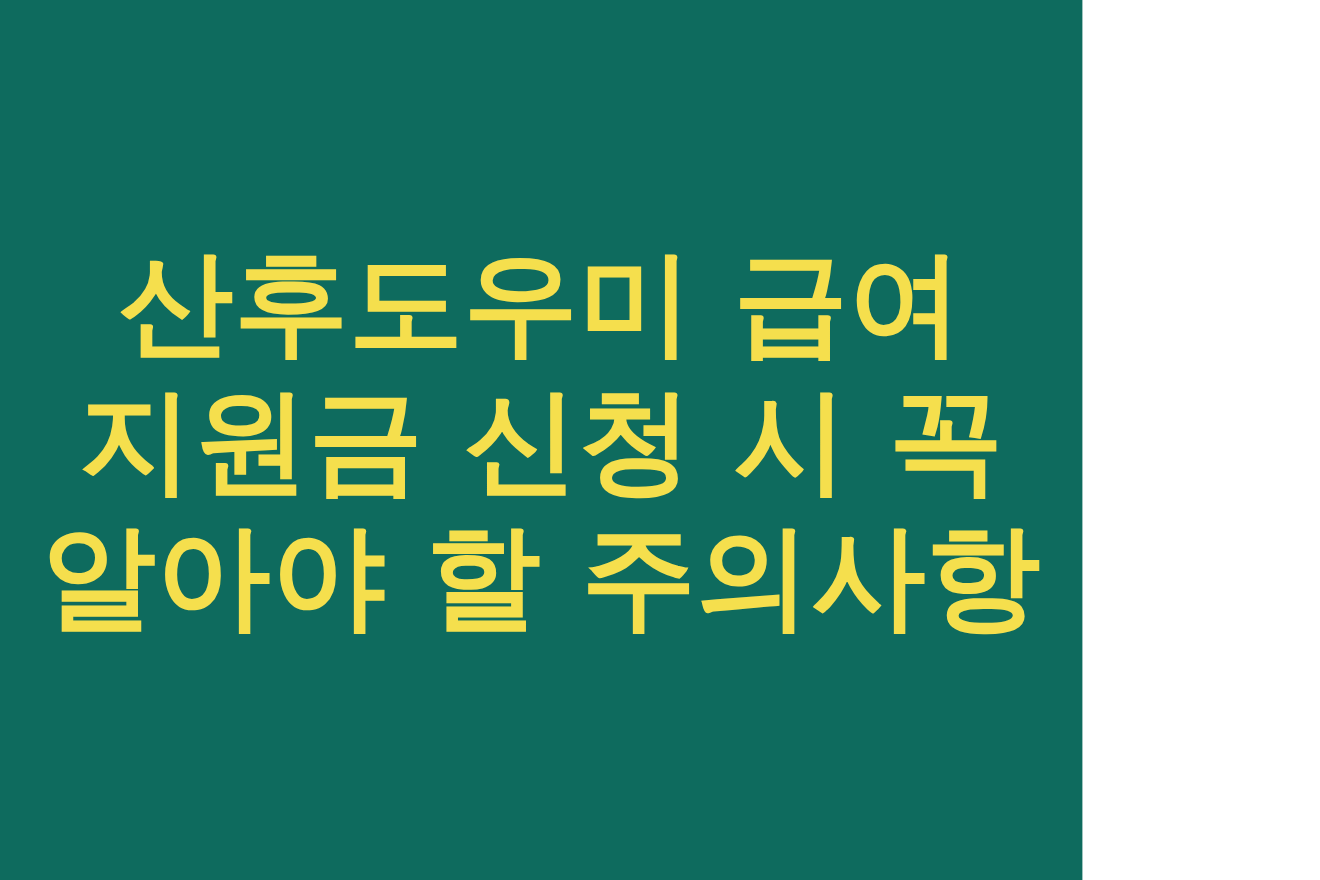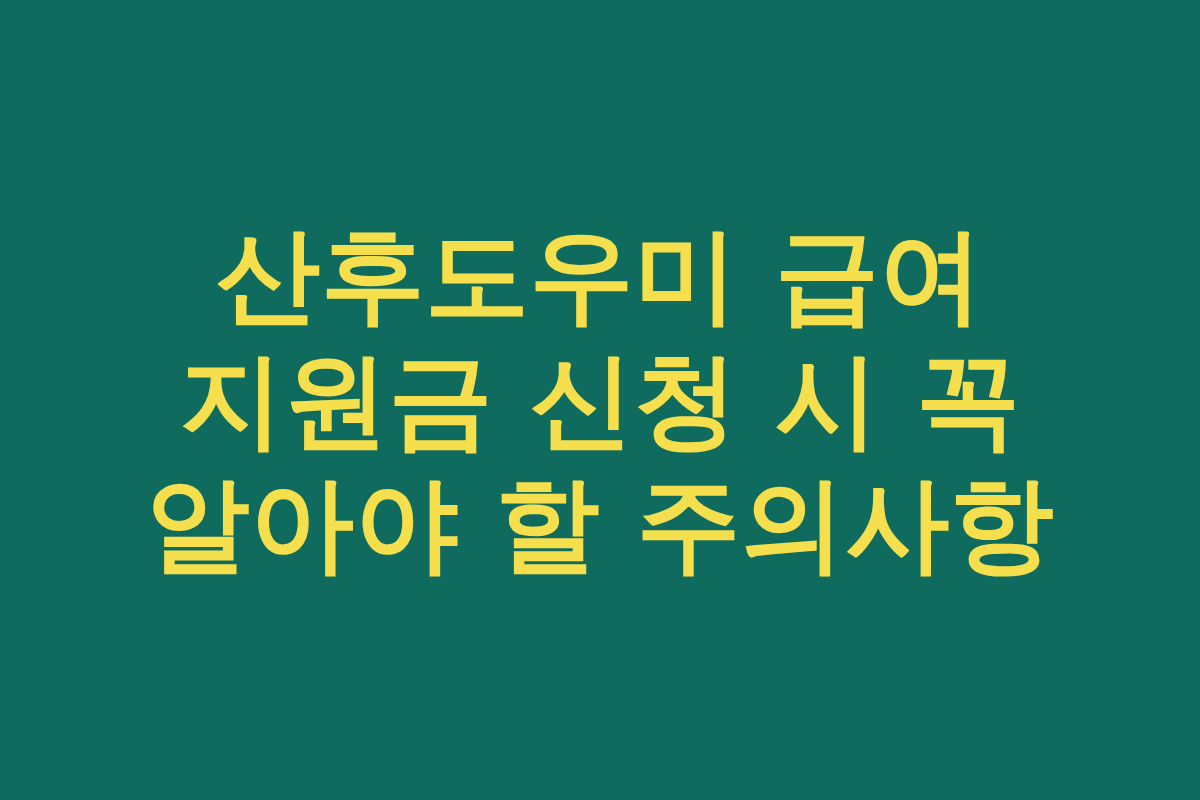--- a/index.html
+++ b/index.html
@@ -11,21 +11,21 @@
   body {
     width: 1200px;
     height: 800px;
     overflow: hidden;
     font-family: "DejaVu Sans", "Liberation Sans", sans-serif;
   }
 
   .banner {
     position: relative;
     box-sizing: border-box;
-    width: 1200px;
+    width: 984px;
     height: 800px;
     background: #0E6B5E;
     display: flex;
     align-items: center;
     justify-content: center;
   }
 
   .title-block {
     box-sizing: border-box;
     width: 1030px;

